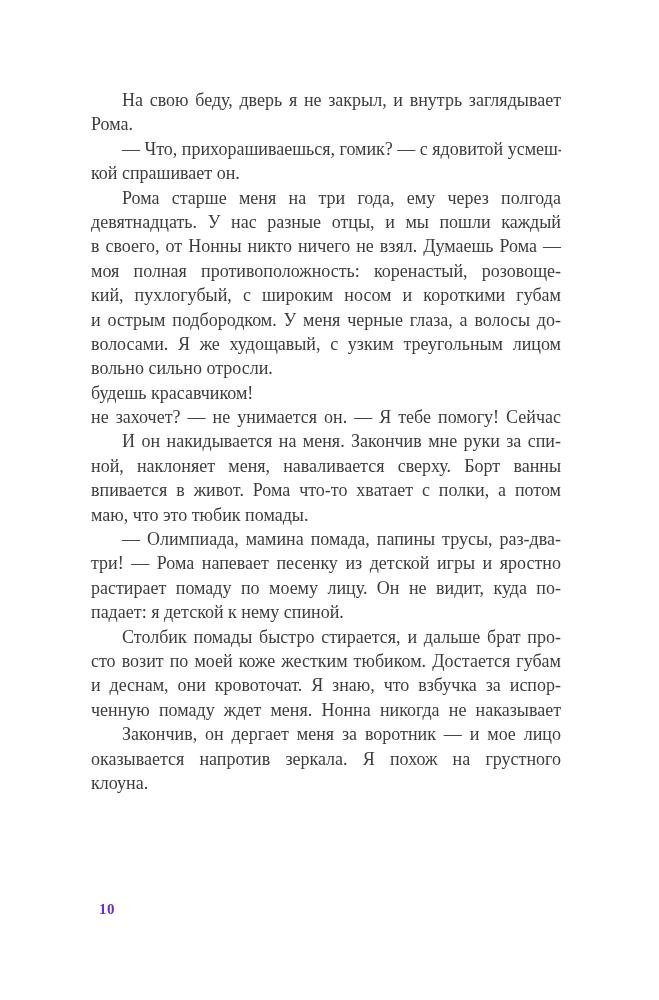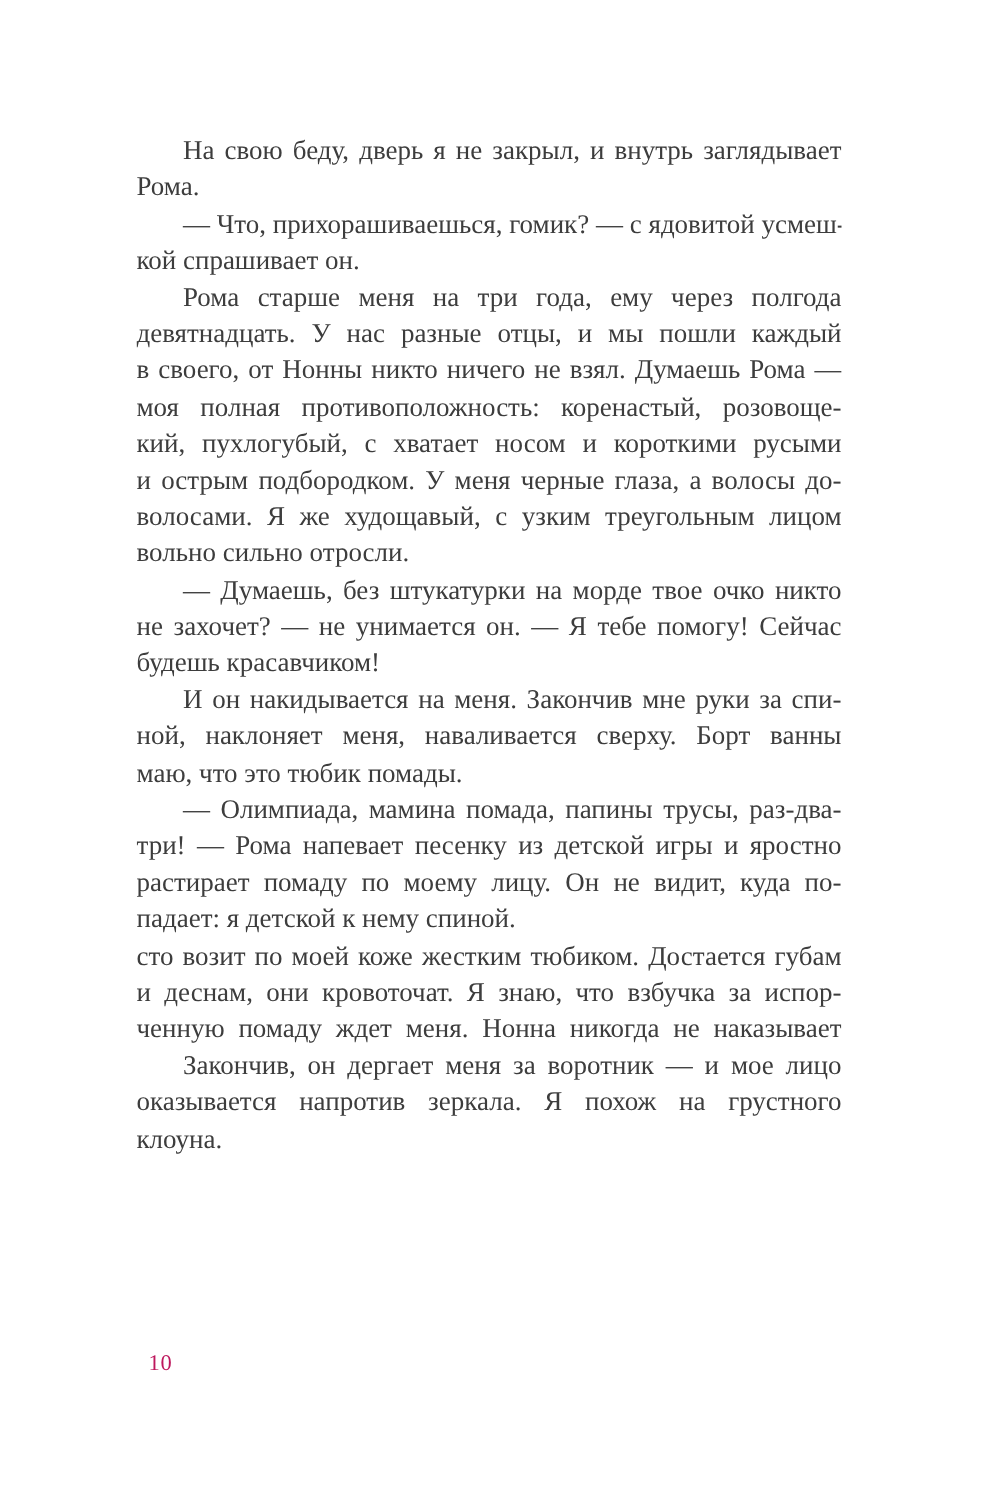--- a/index.html
+++ b/index.html
@@ -36,64 +36,66 @@
     }
     .line.last {
       text-align: center;
       text-align-last: left;
     }
     .page-number {
       position: absolute;
       left: 99px;
       top: 901px;
       font-size: 15px;
-      color: #be185d;
+      color: #6d28d9;
       letter-spacing: 0.5px;
+      font-weight: bold;
     }
   </style>
 </head>
 <body>
 
 <div class="book-page">
   <div class="text-block">
       <div class="paragraph">
         <div class="line first">На свою беду, дверь я не закрыл, и внутрь заглядывает</div>
         <div class="line last">Рома.</div>
       </div>
       <div class="paragraph">
         <div class="line first">— Что, прихорашиваешься, гомик? — с ядовитой усмеш-</div>
         <div class="line last">кой спрашивает он.</div>
       </div>
       <div class="paragraph">
         <div class="line first">Рома старше меня на три года, ему через полгода</div>
         <div class="line">девятнадцать. У нас разные отцы, и мы пошли каждый</div>
         <div class="line">в своего, от Нонны никто ничего не взял. Думаешь Рома —</div>
         <div class="line">моя полная противоположность: коренастый, розовоще-</div>
-        <div class="line">кий, пухлогубый, с хватает носом и короткими русыми</div>
+        <div class="line">кий, пухлогубый, с широким носом и короткими губам</div>
         <div class="line">и острым подбородком. У меня черные глаза, а волосы до-</div>
         <div class="line">волосами. Я же худощавый, с узким треугольным лицом</div>
         <div class="line last">вольно сильно отросли.</div>
       </div>
       <div class="paragraph">
-        <div class="line first">— Думаешь, без штукатурки на морде твое очко никто</div>
+        <div class="line last">будешь красавчиком!</div>
         <div class="line">не захочет? — не унимается он. — Я тебе помогу! Сейчас</div>
-        <div class="line last">будешь красавчиком!</div>
       </div>
       <div class="paragraph">
         <div class="line first">И он накидывается на меня. Закончив мне руки за спи-</div>
         <div class="line">ной, наклоняет меня, наваливается сверху. Борт ванны</div>
+        <div class="line">впивается в живот. Рома что-то хватает с полки, а потом</div>
         <div class="line last">маю, что это тюбик помады.</div>
       </div>
       <div class="paragraph">
         <div class="line first">— Олимпиада, мамина помада, папины трусы, раз-два-</div>
         <div class="line">три! — Рома напевает песенку из детской игры и яростно</div>
         <div class="line">растирает помаду по моему лицу. Он не видит, куда по-</div>
         <div class="line last">падает: я детской к нему спиной.</div>
       </div>
       <div class="paragraph">
+        <div class="line first">Столбик помады быстро стирается, и дальше брат про-</div>
         <div class="line">сто возит по моей коже жестким тюбиком. Достается губам</div>
         <div class="line">и деснам, они кровоточат. Я знаю, что взбучка за испор-</div>
         <div class="line">ченную помаду ждет меня. Нонна никогда не наказывает</div>
       </div>
       <div class="paragraph">
         <div class="line first">Закончив, он дергает меня за воротник — и мое лицо</div>
         <div class="line">оказывается напротив зеркала. Я похож на грустного</div>
         <div class="line last">клоуна.</div>
       </div>
     </div>

